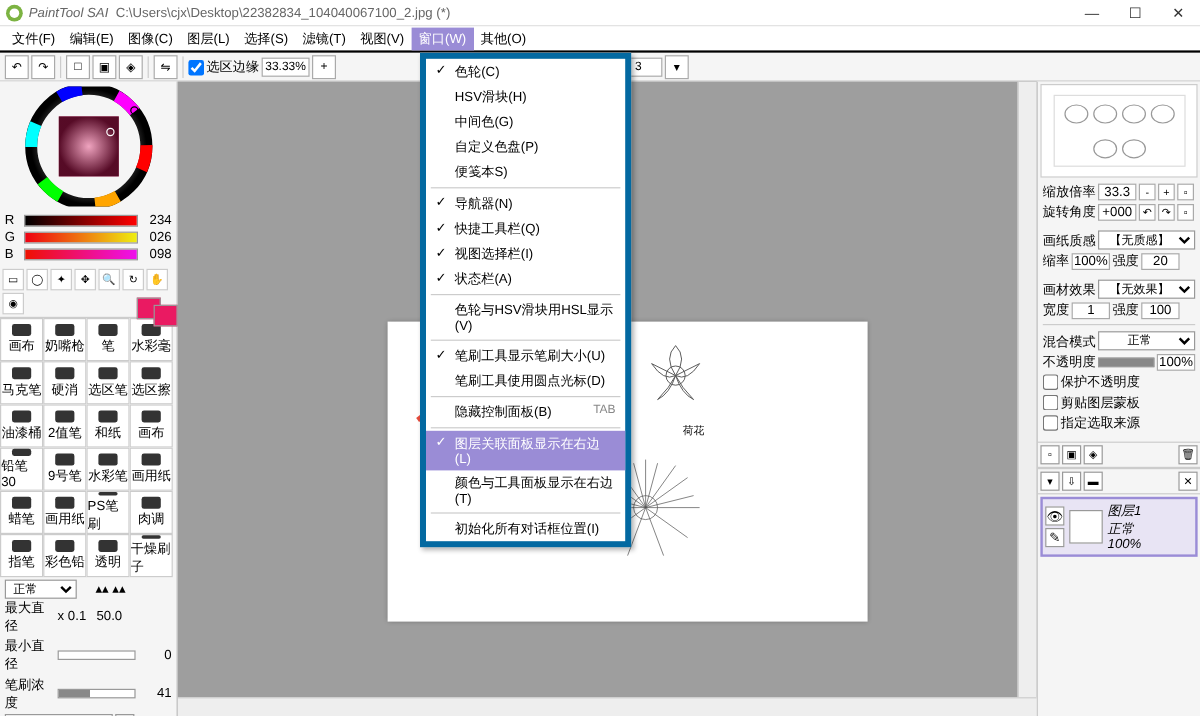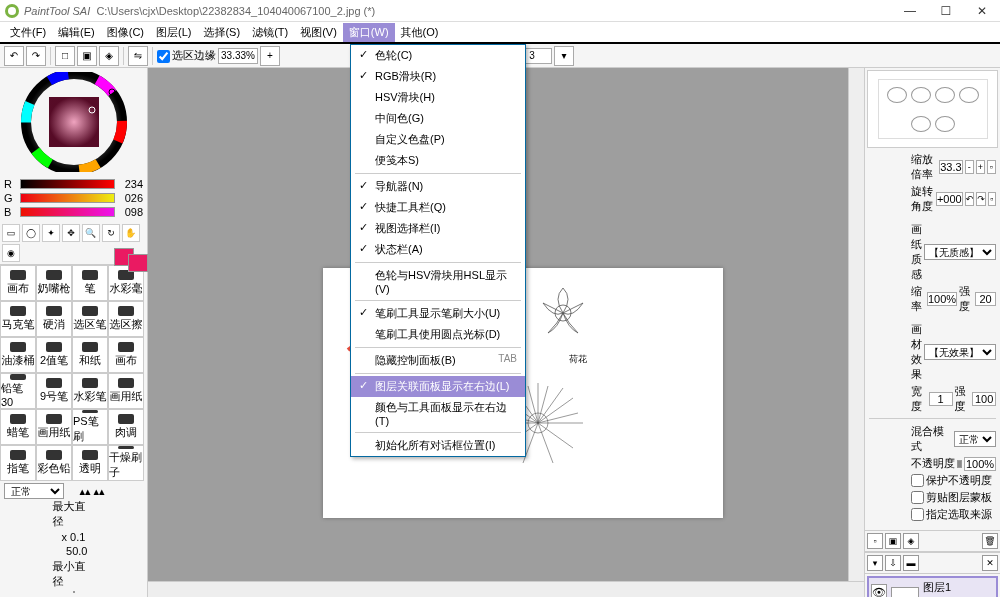--- a/index.html
+++ b/index.html
@@ -27,53 +27,53 @@
 .rgb-bar { flex:1; height:10px; border:1px solid #999; }
 .rgb-val { width:24px; text-align:right; }
 .tool-icons { display:flex; flex-wrap:wrap; padding:2px; gap:2px; }
 .tool-icons .ti { width:18px; height:18px; border:1px solid #ccc; background:#fff; display:flex; align-items:center; justify-content:center; font-size:9px; }
 .swatches { display:flex; gap:2px; padding:2px; }
 .swatch { width:20px; height:18px; border:1px solid #999; }
 .brush-grid { display:flex; flex-wrap:wrap; padding:0; border-top:1px solid #ccc; }
 .brush-item { width:36px; height:36px; border:1px solid #ccc; display:flex; flex-direction:column; align-items:center; justify-content:center; font-size:8px; background:#fff; }
 .brush-item .bi-icon { width:16px; height:10px; background:#333; border-radius:2px; margin-bottom:1px; }
 .brush-settings { padding:2px 4px; }
-.bs-row { display:flex; align-items:center; gap:2px; margin-bottom:2px; font-size:10px;flex-direction:column; }
+.bs-row { display:flex; align-items:center; gap:2px; margin-bottom:2px; font-size:10px; }
 .bs-label { width:42px; }
 .bs-slider { flex:1; height:8px; border:1px solid #999; background:#fff; }
 .bs-val { width:28px; text-align:right; }
 .bs-select { height:16px; border:1px solid #999; background:#fff; padding:0 2px; font-size:10px; }
 .canvas-area { flex:1; background:#9e9e9e; position:relative; overflow:hidden; }
 .canvas-doc { position:absolute; left:175px; top:200px; width:400px; height:250px; background:#fff; box-shadow:0 0 4px rgba(0,0,0,0.3); }
 .flower { position:absolute; }
-.dropdown { position:absolute; left:350px; top:44px; width:176px; background:#fff; border:1px solid #0369a1; box-shadow:2px 2px 4px rgba(0,0,0,0.3); z-index:100; }
+.dropdown { position:absolute; left:350px; top:44px; width:176px; background:#fff; border:5px solid #0369a1; box-shadow:2px 2px 4px rgba(0,0,0,0.3); z-index:100; }
 .dd-item { padding:3px 8px 3px 24px; position:relative; font-size:11px; cursor:pointer; }
 .dd-item.checked::before { content:"✓"; position:absolute; left:8px; }
 .dd-item.highlight { background:#9a8cd6; color:#fff; }
 .dd-sep { height:1px; background:#ccc; margin:2px 4px; }
 .dd-item .shortcut { float:right; color:#888; font-size:10px; }
 .arrow-annotation { position:absolute; left:200px; top:280px; width:160px; height:4px; background:linear-gradient(to right,#e74c3c,#e74c3c); transform:rotate(-38deg); transform-origin:left; z-index:50; }
 .arrow-annotation::after { content:""; position:absolute; right:-8px; top:-6px; border:8px solid transparent; border-left:12px solid #e74c3c; }
 .right-panel { width:136px; background:#f5f5f5; border-left:1px solid #ccc; }
 .navigator { height:78px; background:#fff; border:1px solid #ccc; margin:2px; display:flex; align-items:center; justify-content:center; }
 .nav-thumb { width:110px; height:60px; background:#fff; border:1px solid #ddd; display:flex; flex-wrap:wrap; align-items:center; justify-content:center; }
 .nav-flower { width:20px; height:16px; border:1px solid #999; border-radius:50%; margin:2px; }
 .right-ctrl { padding:2px 4px; }
-.rc-row { display:flex; align-items:center; gap:2px; margin-bottom:2px; font-size:10px;margin-left:42px; }
+.rc-row { display:flex; align-items:center; gap:2px; margin-bottom:2px; font-size:10px; }
 .rc-label { width:44px; }
 .rc-val { width:32px; border:1px solid #aaa; text-align:center; background:#fff; }
 .rc-btn { width:14px; height:14px; border:1px solid #aaa; background:#fff; font-size:9px; display:flex; align-items:center; justify-content:center; }
 .rc-select { flex:1; height:16px; border:1px solid #999; background:#fff; text-align:center; font-size:10px; }
 .layer-panel { margin-top:4px; }
 .layer-icons { display:flex; gap:2px; padding:2px; border-top:1px solid #ccc; border-bottom:1px solid #ccc; }
 .layer-icons .li { width:16px; height:16px; border:1px solid #999; background:#fff; display:flex; align-items:center; justify-content:center; font-size:9px; }
 .layer-item { display:flex; align-items:center; gap:4px; padding:2px; border:2px solid #9a8cd6; background:#e8e4f4; margin:2px; }
 .layer-eye { width:16px; height:16px; border:1px solid #999; background:#fff; display:flex; align-items:center; justify-content:center; }
 .layer-thumb { width:28px; height:28px; background:#fff; border:1px solid #999; }
-.layer-info { flex:1; font-size:10px; }
+.layer-info { flex:1; font-size:10px;font-style:italic; }
 .scrollbar-v { position:absolute; right:0; top:0; width:16px; height:100%; background:#eee; border-left:1px solid #ccc; }
 .scrollbar-h { position:absolute; bottom:0; left:0; height:16px; width:100%; background:#eee; border-top:1px solid #ccc; }
 </style>
 </head>
 <body>
 
 <div class="titlebar">
   <svg class="logo-icon" viewBox="0 0 16 16">
       <circle cx="8" cy="8" r="7" fill="#7cb342"></circle>
       <circle cx="8" cy="8" r="4" fill="#fff"></circle>
@@ -430,21 +430,20 @@
           <div>正常</div>
           <div>100%</div>
         </div>
       </div>
     </div>
   </div>
 </div>
 
 <div class="dropdown" id="dropdown">
     <div class="dd-item checked">色轮(C)</div>
-    <div class="dd-item checked">RGB滑块(R)</div>
     <div class="dd-item">HSV滑块(H)</div>
     <div class="dd-item">中间色(G)</div>
     <div class="dd-item">自定义色盘(P)</div>
     <div class="dd-item">便笺本S)</div>
     <div class="dd-sep"></div>
     <div class="dd-item checked">导航器(N)</div>
     <div class="dd-item checked">快捷工具栏(Q)</div>
     <div class="dd-item checked">视图选择栏(I)</div>
     <div class="dd-item checked">状态栏(A)</div>
     <div class="dd-sep"></div>

